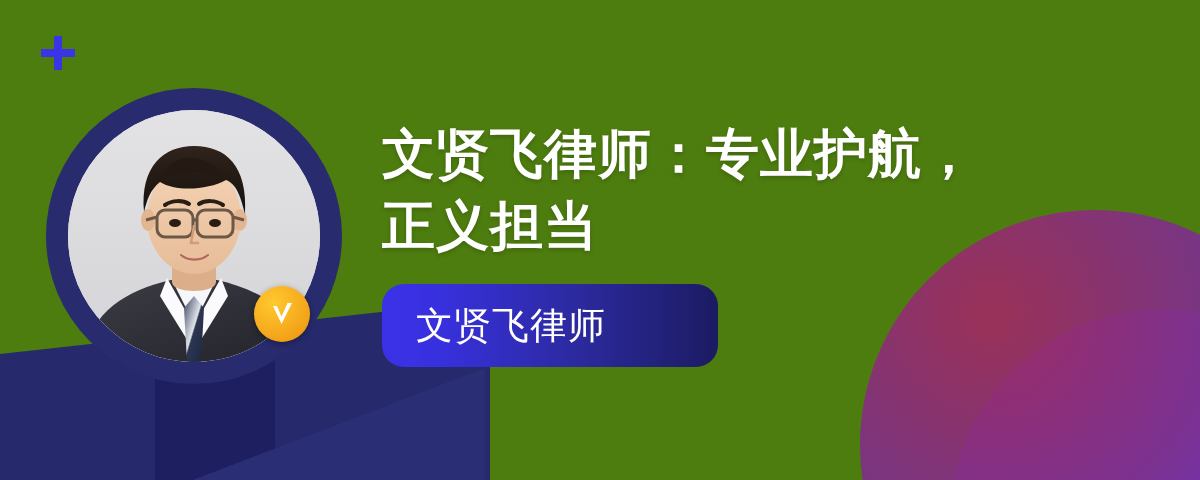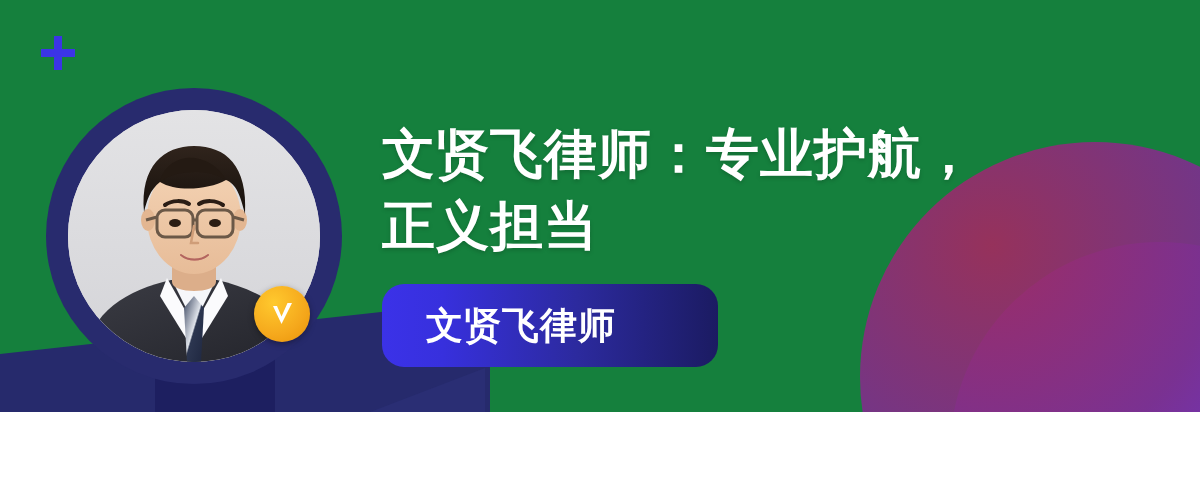--- a/index.html
+++ b/index.html
@@ -3,22 +3,22 @@
 <meta charset="utf-8">
 <style>
   * { margin:0; padding:0; box-sizing:border-box; }
   html, body {
     width:1200px; height:480px;
     font-family:"DejaVu Sans","Liberation Sans",sans-serif;
     overflow:hidden;
   }
   #banner {
     position:relative;
-    width:1200px; height:412px;
-    background:#15803d;
+    width:1200px; height:480px;
+    background:#4d7c0f;
     overflow:hidden;
   }
 
   
   .deco { position:absolute; pointer-events:none; }
 
   
   #poly-left {
     left:-30px; top:300px; width:520px; height:260px;
     background:#262a6c;
@@ -98,29 +98,29 @@
     letter-spacing:1px;
     white-space:pre-line;
     text-shadow:0 2px 4px rgba(0,0,0,.18);
   }
   #cta-button {
     margin-top:22px;
     display:inline-flex;
     align-items:center;
     justify-content:flex-start;
     width:336px; height:83px;
-    padding-left:44px;
+    padding-left:34px;
     border-radius:22px;
     border:none;
     cursor:pointer;
     background:linear-gradient(90deg,#3b32e8 0%, #3730dd 18%, #2c2a9e 58%, #1b1b62 100%);
     color:#ffffff;
     font-family:"DejaVu Sans","Liberation Sans",sans-serif;
     font-size:37px;
-    font-weight:700;
+    font-weight:400;
     letter-spacing:1px;
   }
 </style>
 </head>
 <body>
 
 <div id="banner">
 
   <div class="deco" id="poly-left"></div>
   <div class="deco" id="poly-blade"></div>

